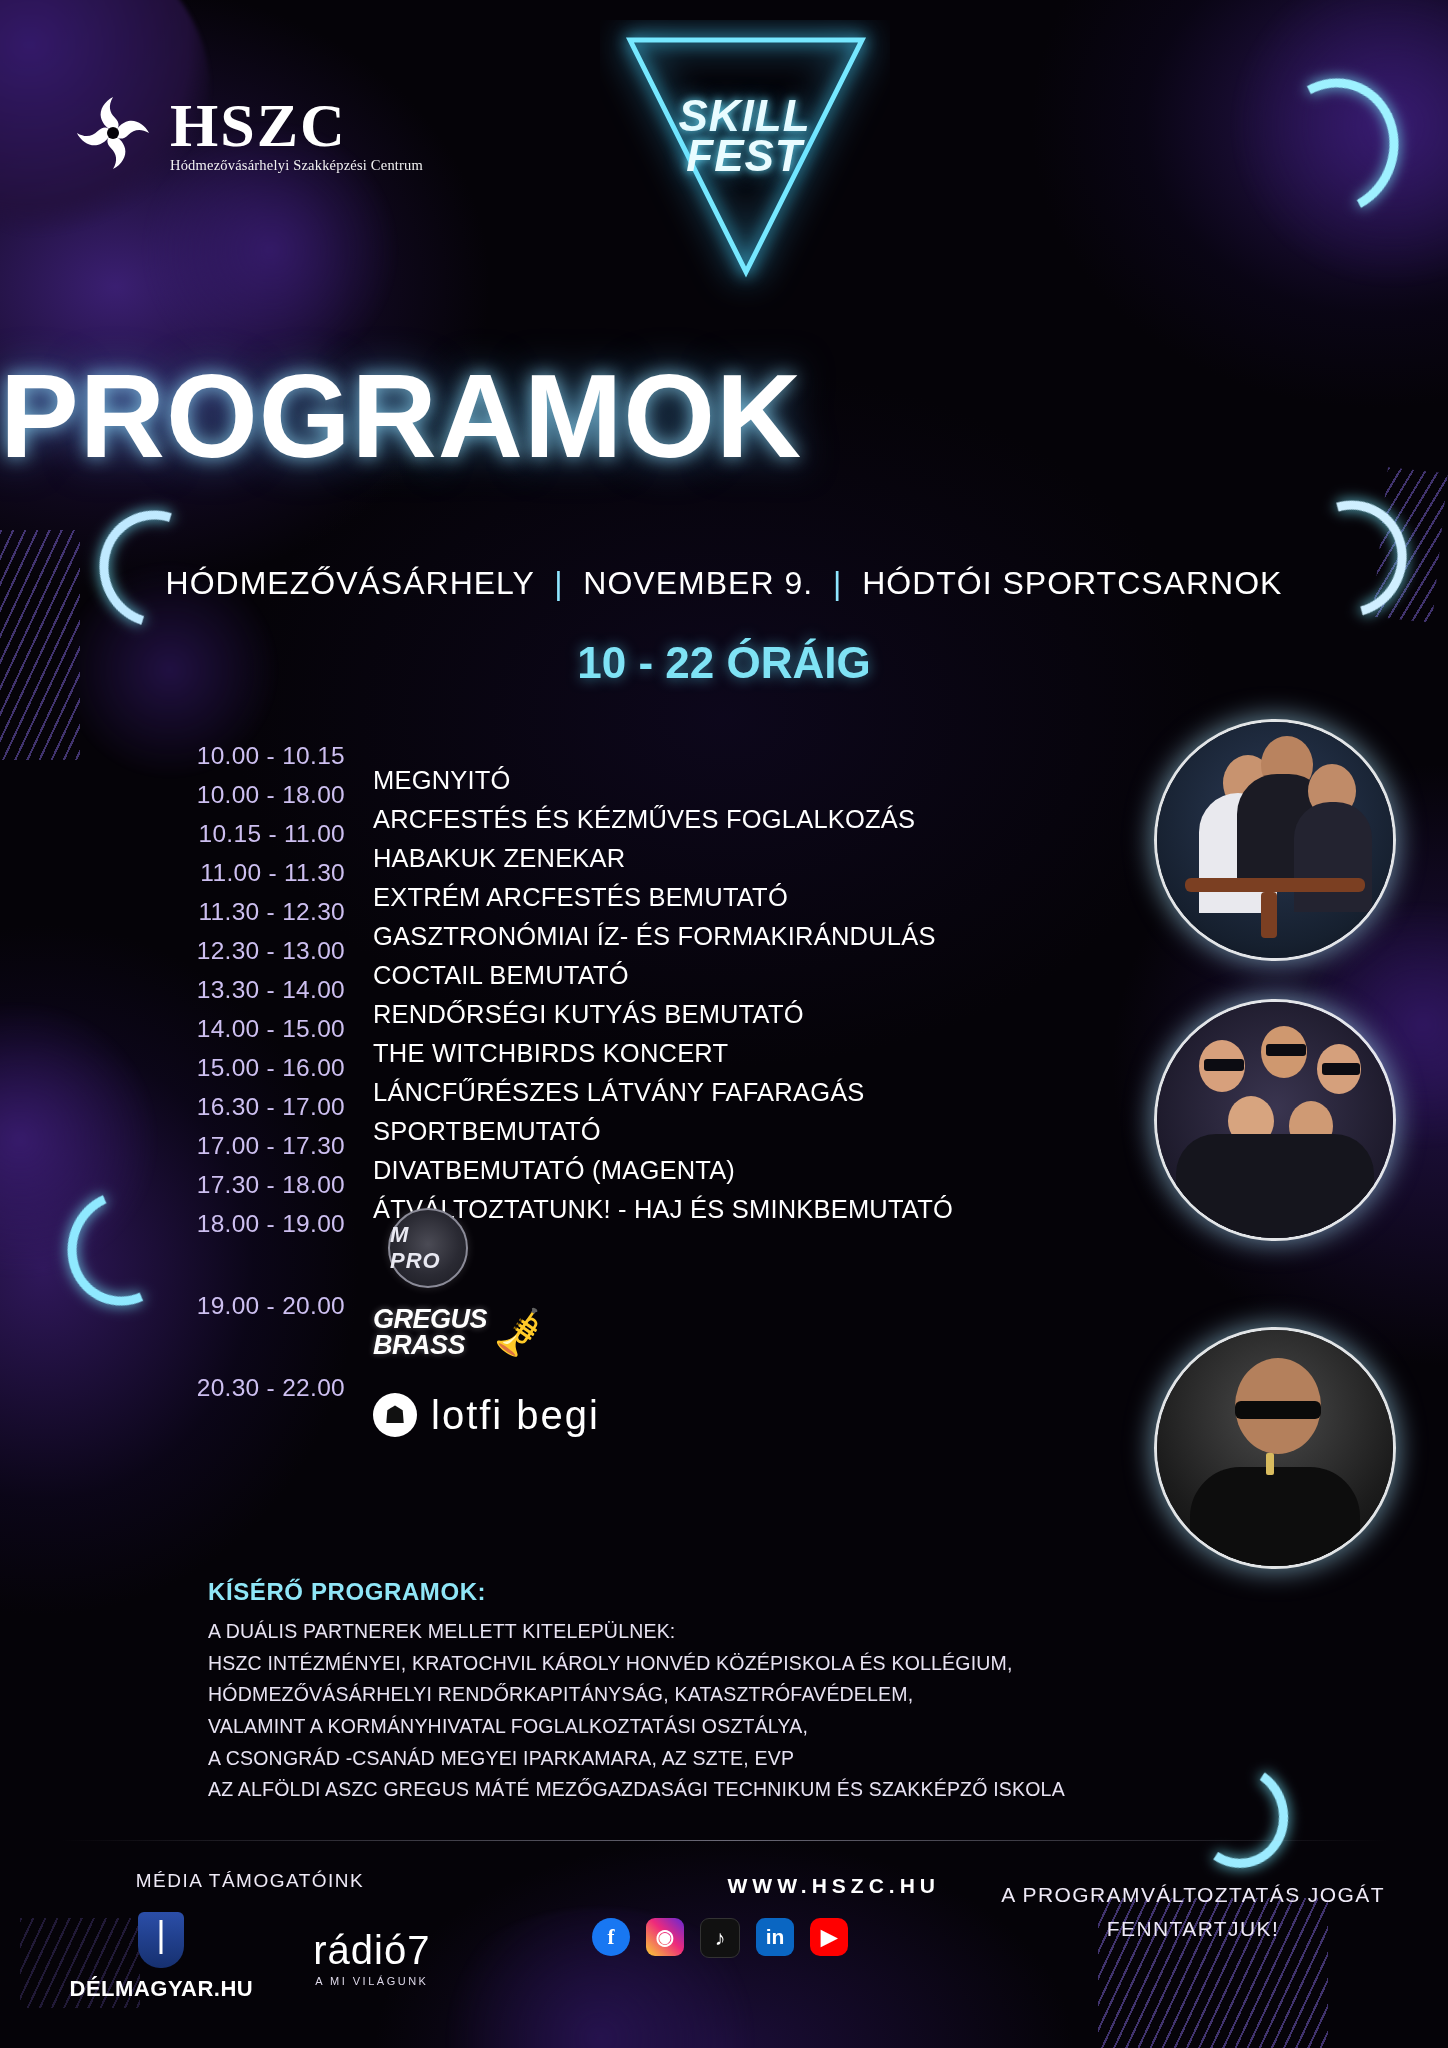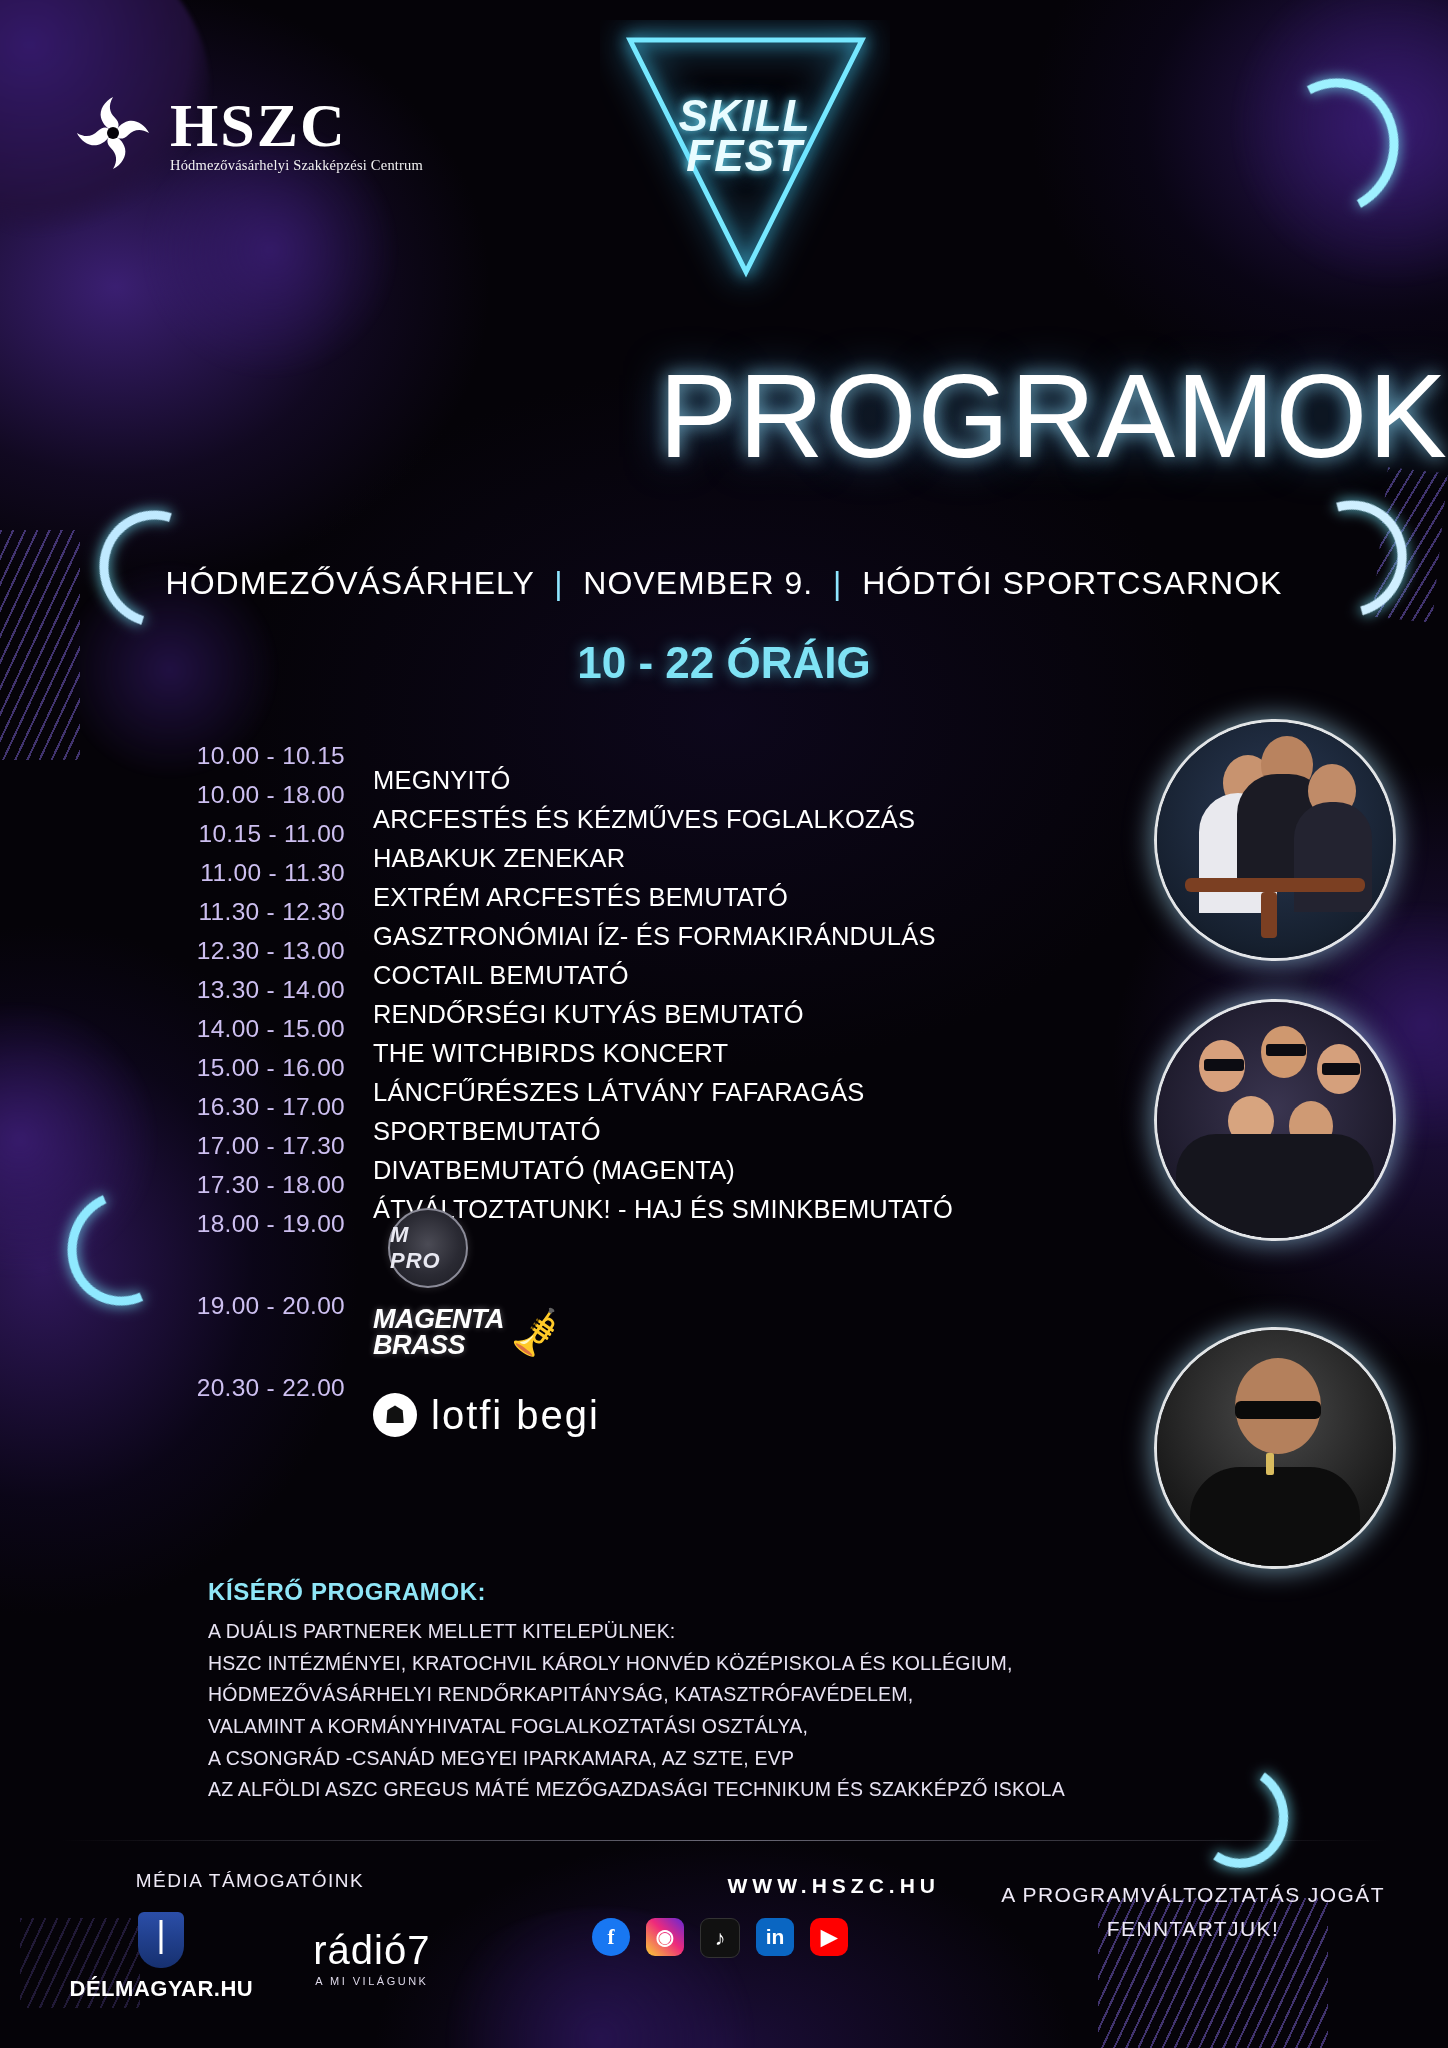--- a/index.html
+++ b/index.html
@@ -114,23 +114,23 @@
     letter-spacing: 1px;
     color: #eafcff;
     text-shadow: 0 0 9px rgba(110,230,255,.95), 0 0 22px rgba(70,200,255,.7);
   }
 
   .title {
     position: absolute;
     top: 348px;
     left: 0;
     width: 100%;
-    text-align: right;
+    text-align: left;
     font-size: 118px;
-    font-weight: 400;
+    font-weight: 700;
     letter-spacing: 1px;
     color: #ffffff;
     text-shadow: 0 0 18px rgba(150,225,255,.75), 0 0 42px rgba(90,190,255,.55);
   }
   .subtitle {
     position: absolute;
     top: 565px;
     left: 0;
     width: 100%;
     text-align: center;
@@ -426,21 +426,21 @@
         <div class="disc">
             <span>M PRO</span>
           </div>
       </div>
     </div>
 
     <div class="row logo-row">
       <div class="time">19.00 - 20.00</div>
       <div class="logo-suncity">
         <div class="sc-text">
-          <div>MAGENTA</div>
+          <div>GREGUS</div>
           <div>BRASS</div>
         </div>
         <div class="sc-horn">🎺</div>
       </div>
     </div>
 
     <div class="row logo-row">
       <div class="time">20.30 - 22.00</div>
       <div class="logo-lotfi">
         <div class="circ">☗</div>

